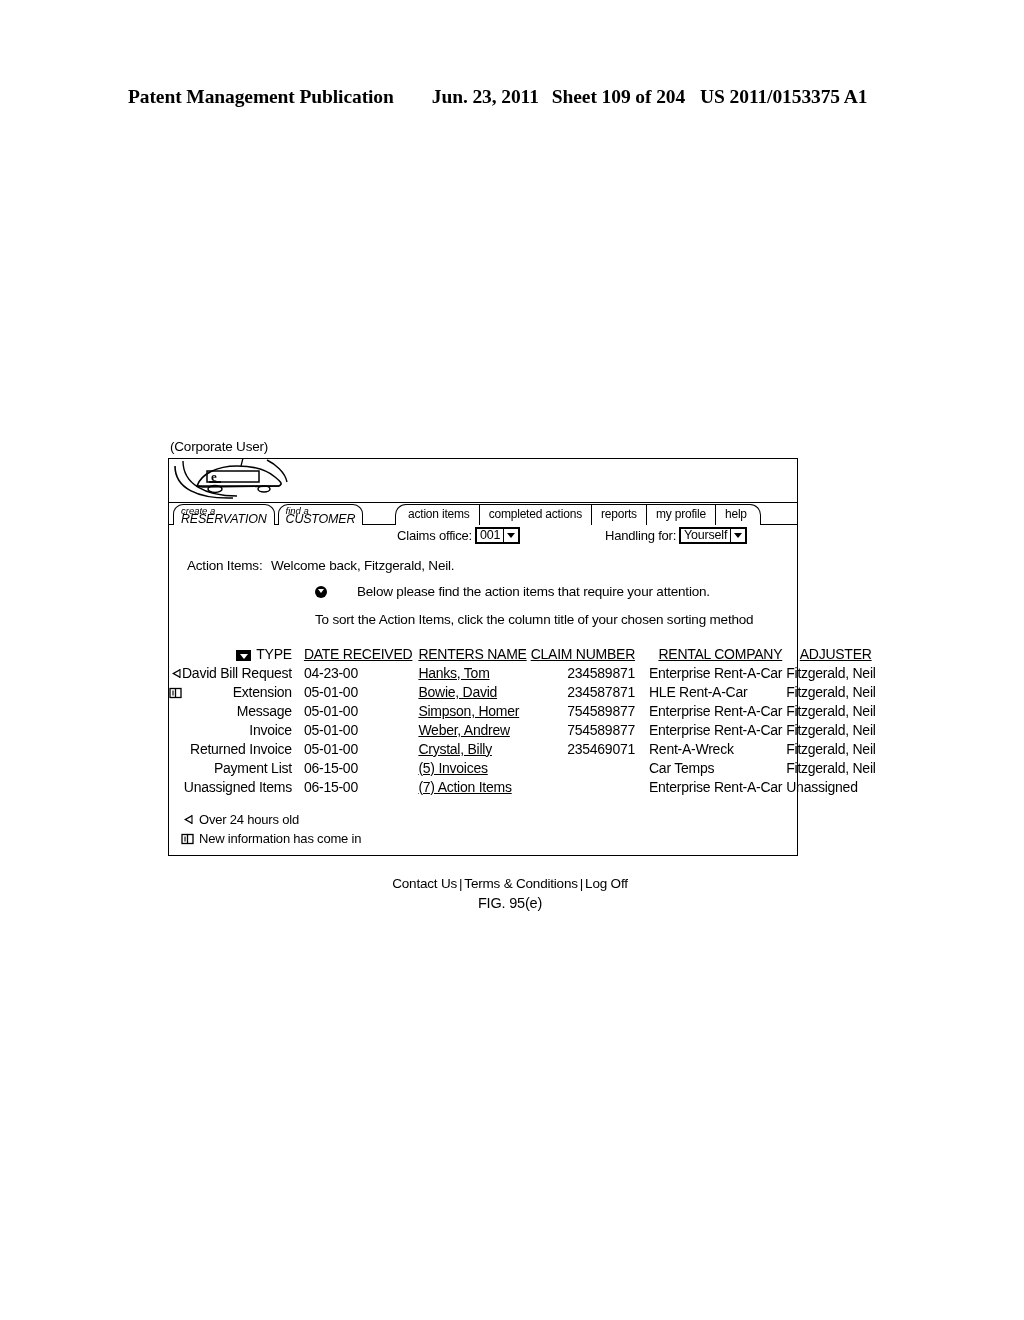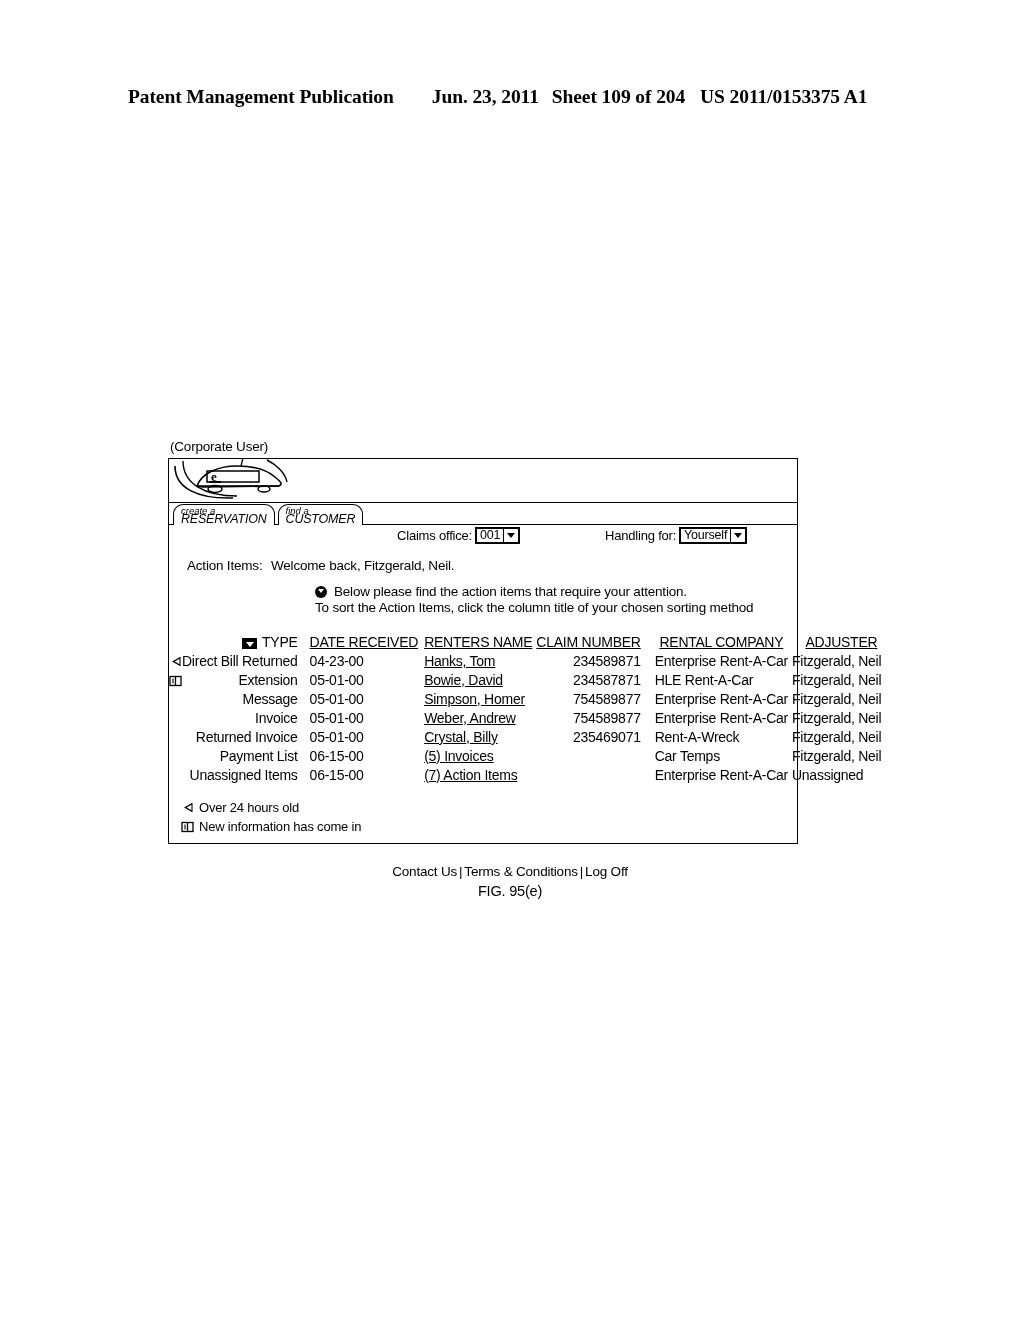--- a/index.html
+++ b/index.html
@@ -213,21 +213,22 @@
     margin-bottom: 11px;
   }
   .greeting .g-label { margin-right: 5px; }
 
   .bullet-line {
     display: flex;
     align-items: flex-start;
     padding-left: 146px;
     font-size: 13.5px;
     letter-spacing: -0.2px;
-    margin-bottom: 0;
+    margin-bottom: 12px;
+    gap: 23px;
   }
   .bullet-icon {
     width: 12px; height: 12px;
     border-radius: 50%;
     background: #000;
     margin-right: 7px;
     margin-top: 2px;
     position: relative;
     flex: none;
   }
@@ -275,21 +276,21 @@
   .col-date  { padding-left: 4px !important; }
   .col-renter{ padding-left: 6px !important; }
   .col-claim { text-align: right; padding-right: 8px !important; }
   .col-company { padding-left: 6px !important; }
   .col-adj   { padding-left: 4px !important; }
 
   th.col-type { text-align: right; }
   th.col-date { text-align: left; }
   th.col-renter { text-align: left; }
   th.col-claim { text-align: left; padding-left: 4px !important; }
-  th.col-company { text-align: center; }
+  th.col-company { text-align: right; }
   th.col-adj { text-align: right; padding-right: 4px !important; }
 
   .type-dd {
     display: inline-block;
     width: 15px; height: 11px;
     border: 1.4px solid #000;
     background: #000;
     position: relative;
     vertical-align: middle;
     margin-right: 5px;
@@ -396,20 +397,27 @@
         <div class="lt-btn">
           <span class="lt-small">create a</span>
           <span class="lt-big">RESERVATION</span>
         </div>
         <div class="lt-btn">
           <span class="lt-small">find a</span>
           <span class="lt-big">CUSTOMER</span>
         </div>
       </div>
 
+      <div class="right-tabs">
+        <div class="rt-item">action items</div>
+        <div class="rt-item">completed actions</div>
+        <div class="rt-item">reports</div>
+        <div class="rt-item">my profile</div>
+        <div class="rt-item">help</div>
+      </div>
     </div>
 
     <div class="controls-row">
       <div class="ctrl-group ctrl-claims">
         <span class="ctrl-label">Claims office:</span>
         <span class="select-box">
           <span class="select-value">001</span>
           <span class="select-arrow">
               <i></i>
             </span>
@@ -470,21 +478,21 @@
 
           <tr>
             <td class="col-flag">
               <span class="icon-flag">
                 <svg width="13" height="12" viewBox="0 0 13 12">
                   <path d="M11 1 L3 5.5 L11 10 L11 8.6 L5.6 5.5 L11 2.4 Z" fill="#000"></path>
                   <path d="M11 1 L11 10" stroke="#000" stroke-width="1.1" fill="none"></path>
                 </svg>
               </span>
             </td>
-            <td class="col-type">Direct Bill Returned</td>
+            <td class="col-type">David Bill Request</td>
             <td class="col-date">04-23-00</td>
             <td class="col-renter"><span class="link">Hanks, Tom</span></td>
             <td class="col-claim">234589871</td>
             <td class="col-company">Enterprise Rent-A-Car</td>
             <td class="col-adj">Fitzgerald, Neil</td>
           </tr>
 
           <tr>
             <td class="col-flag">
               <span class="icon-new">

